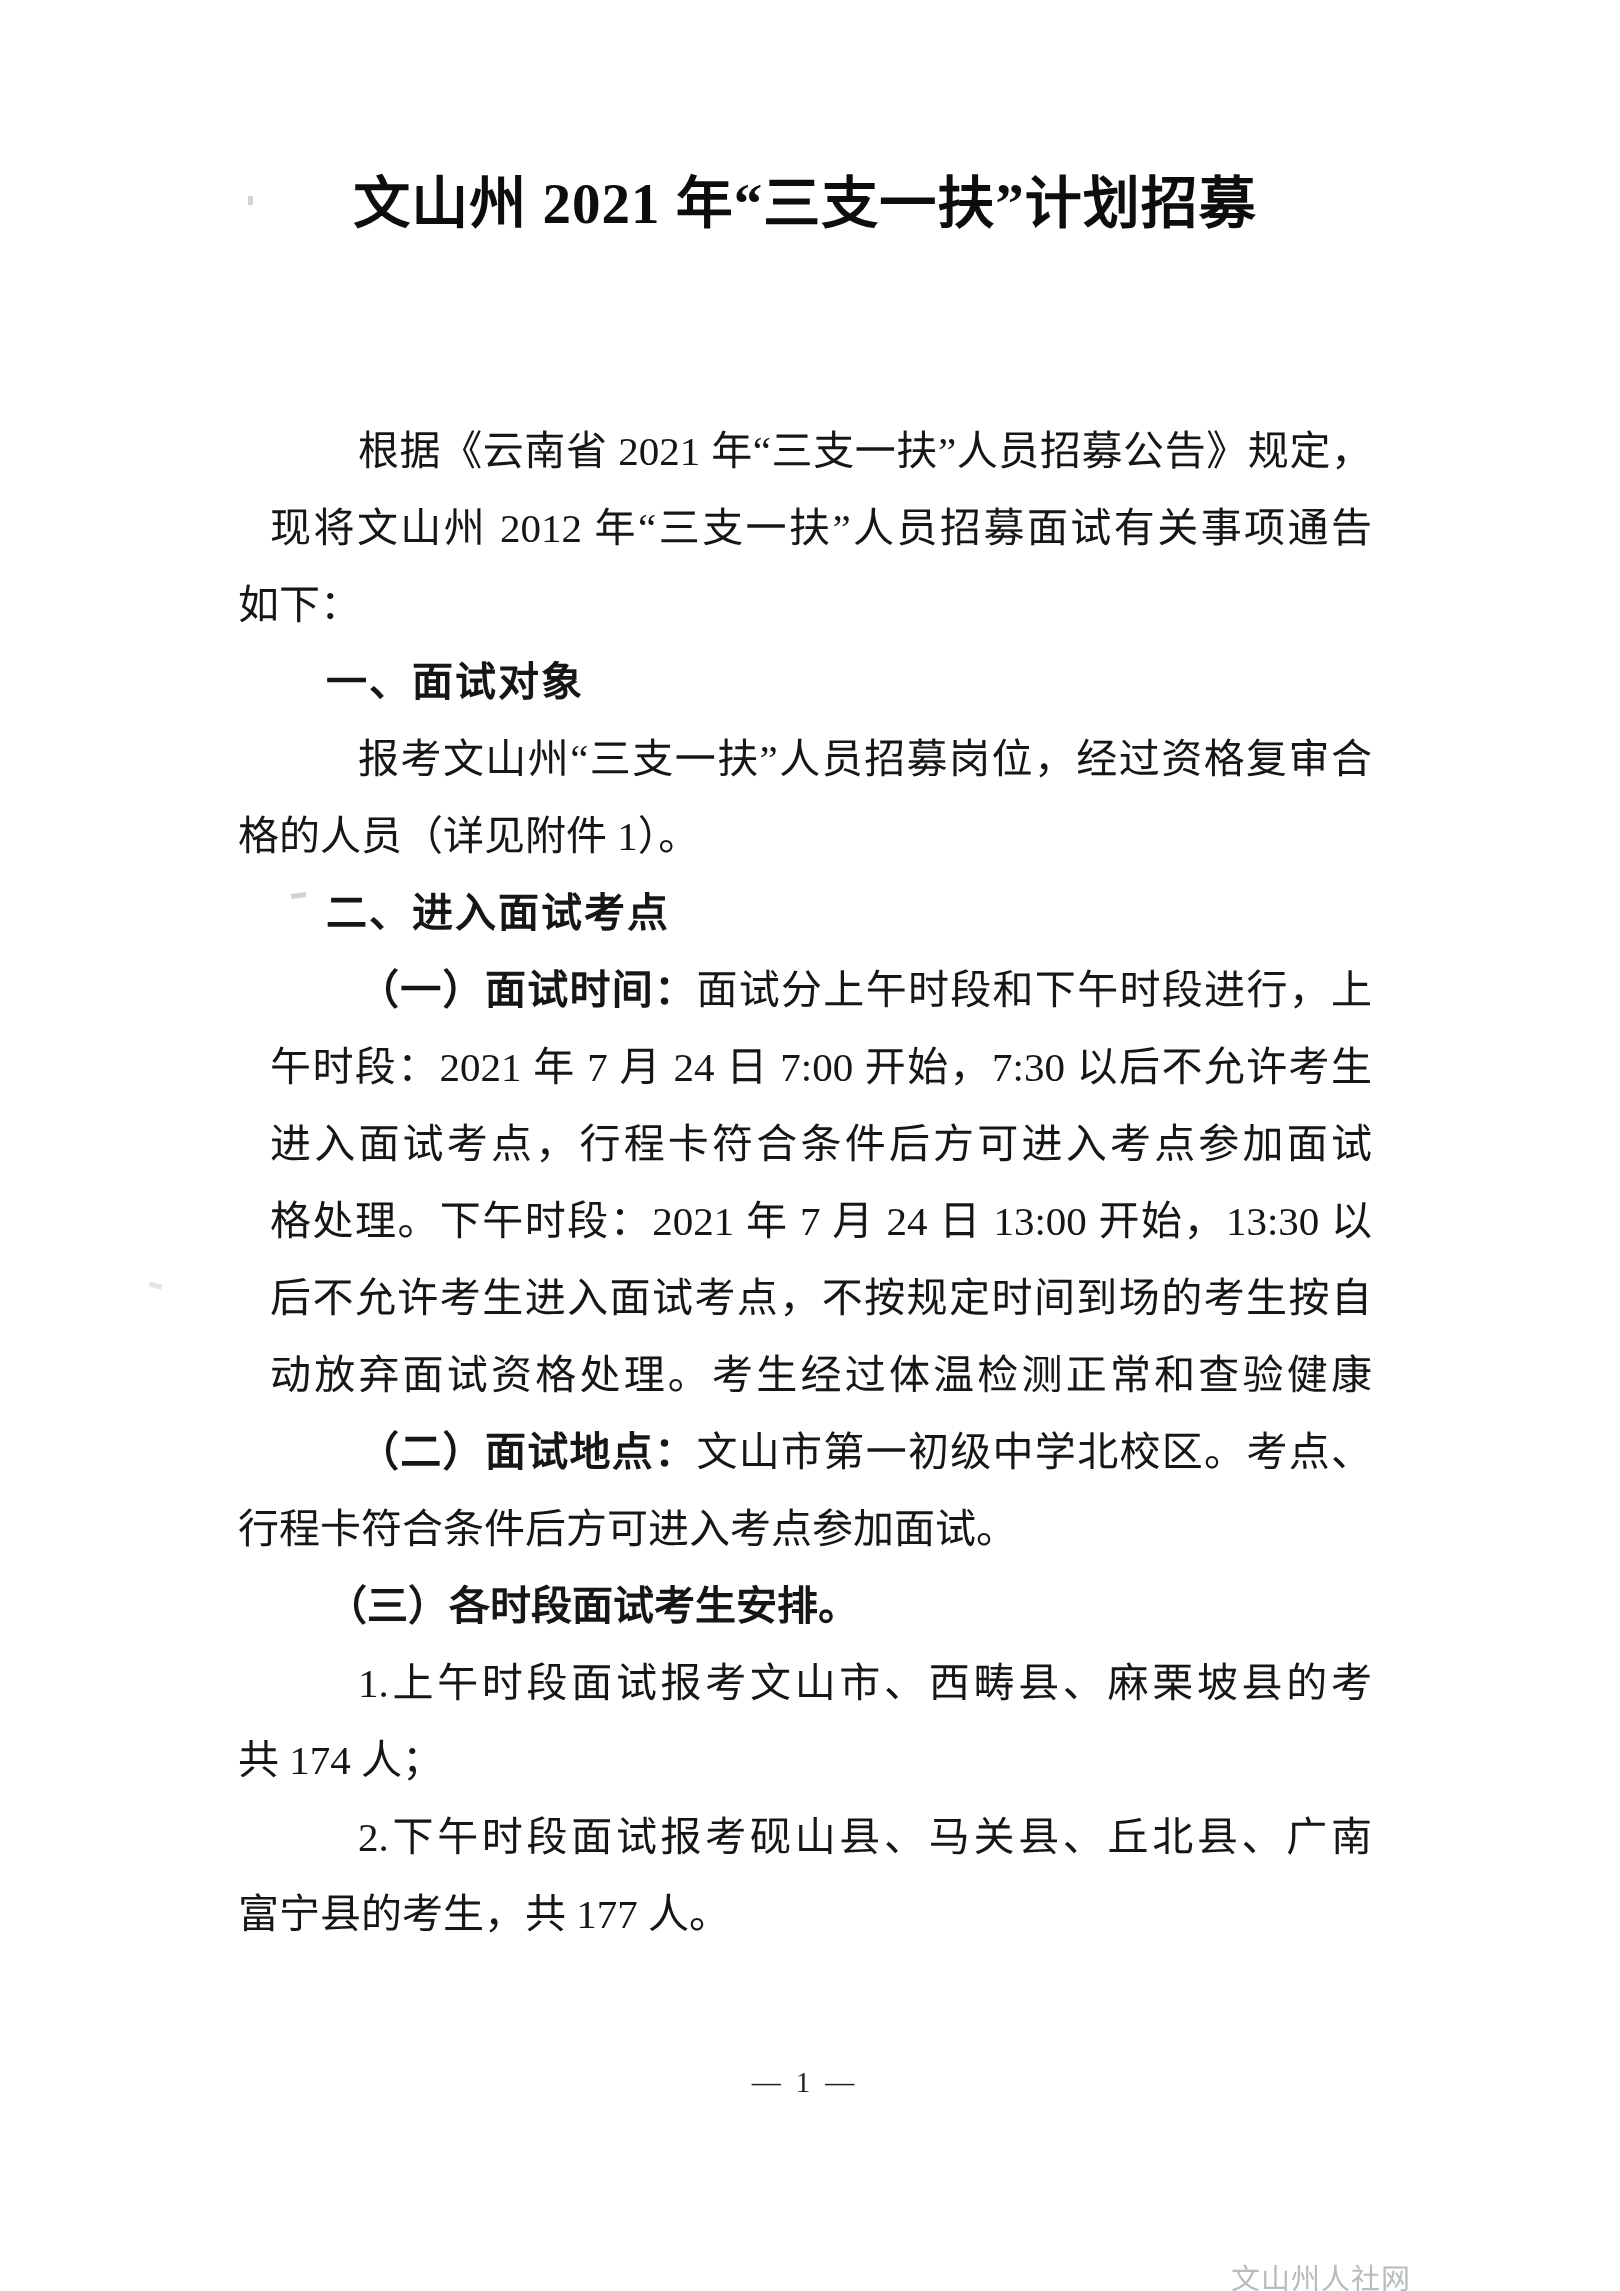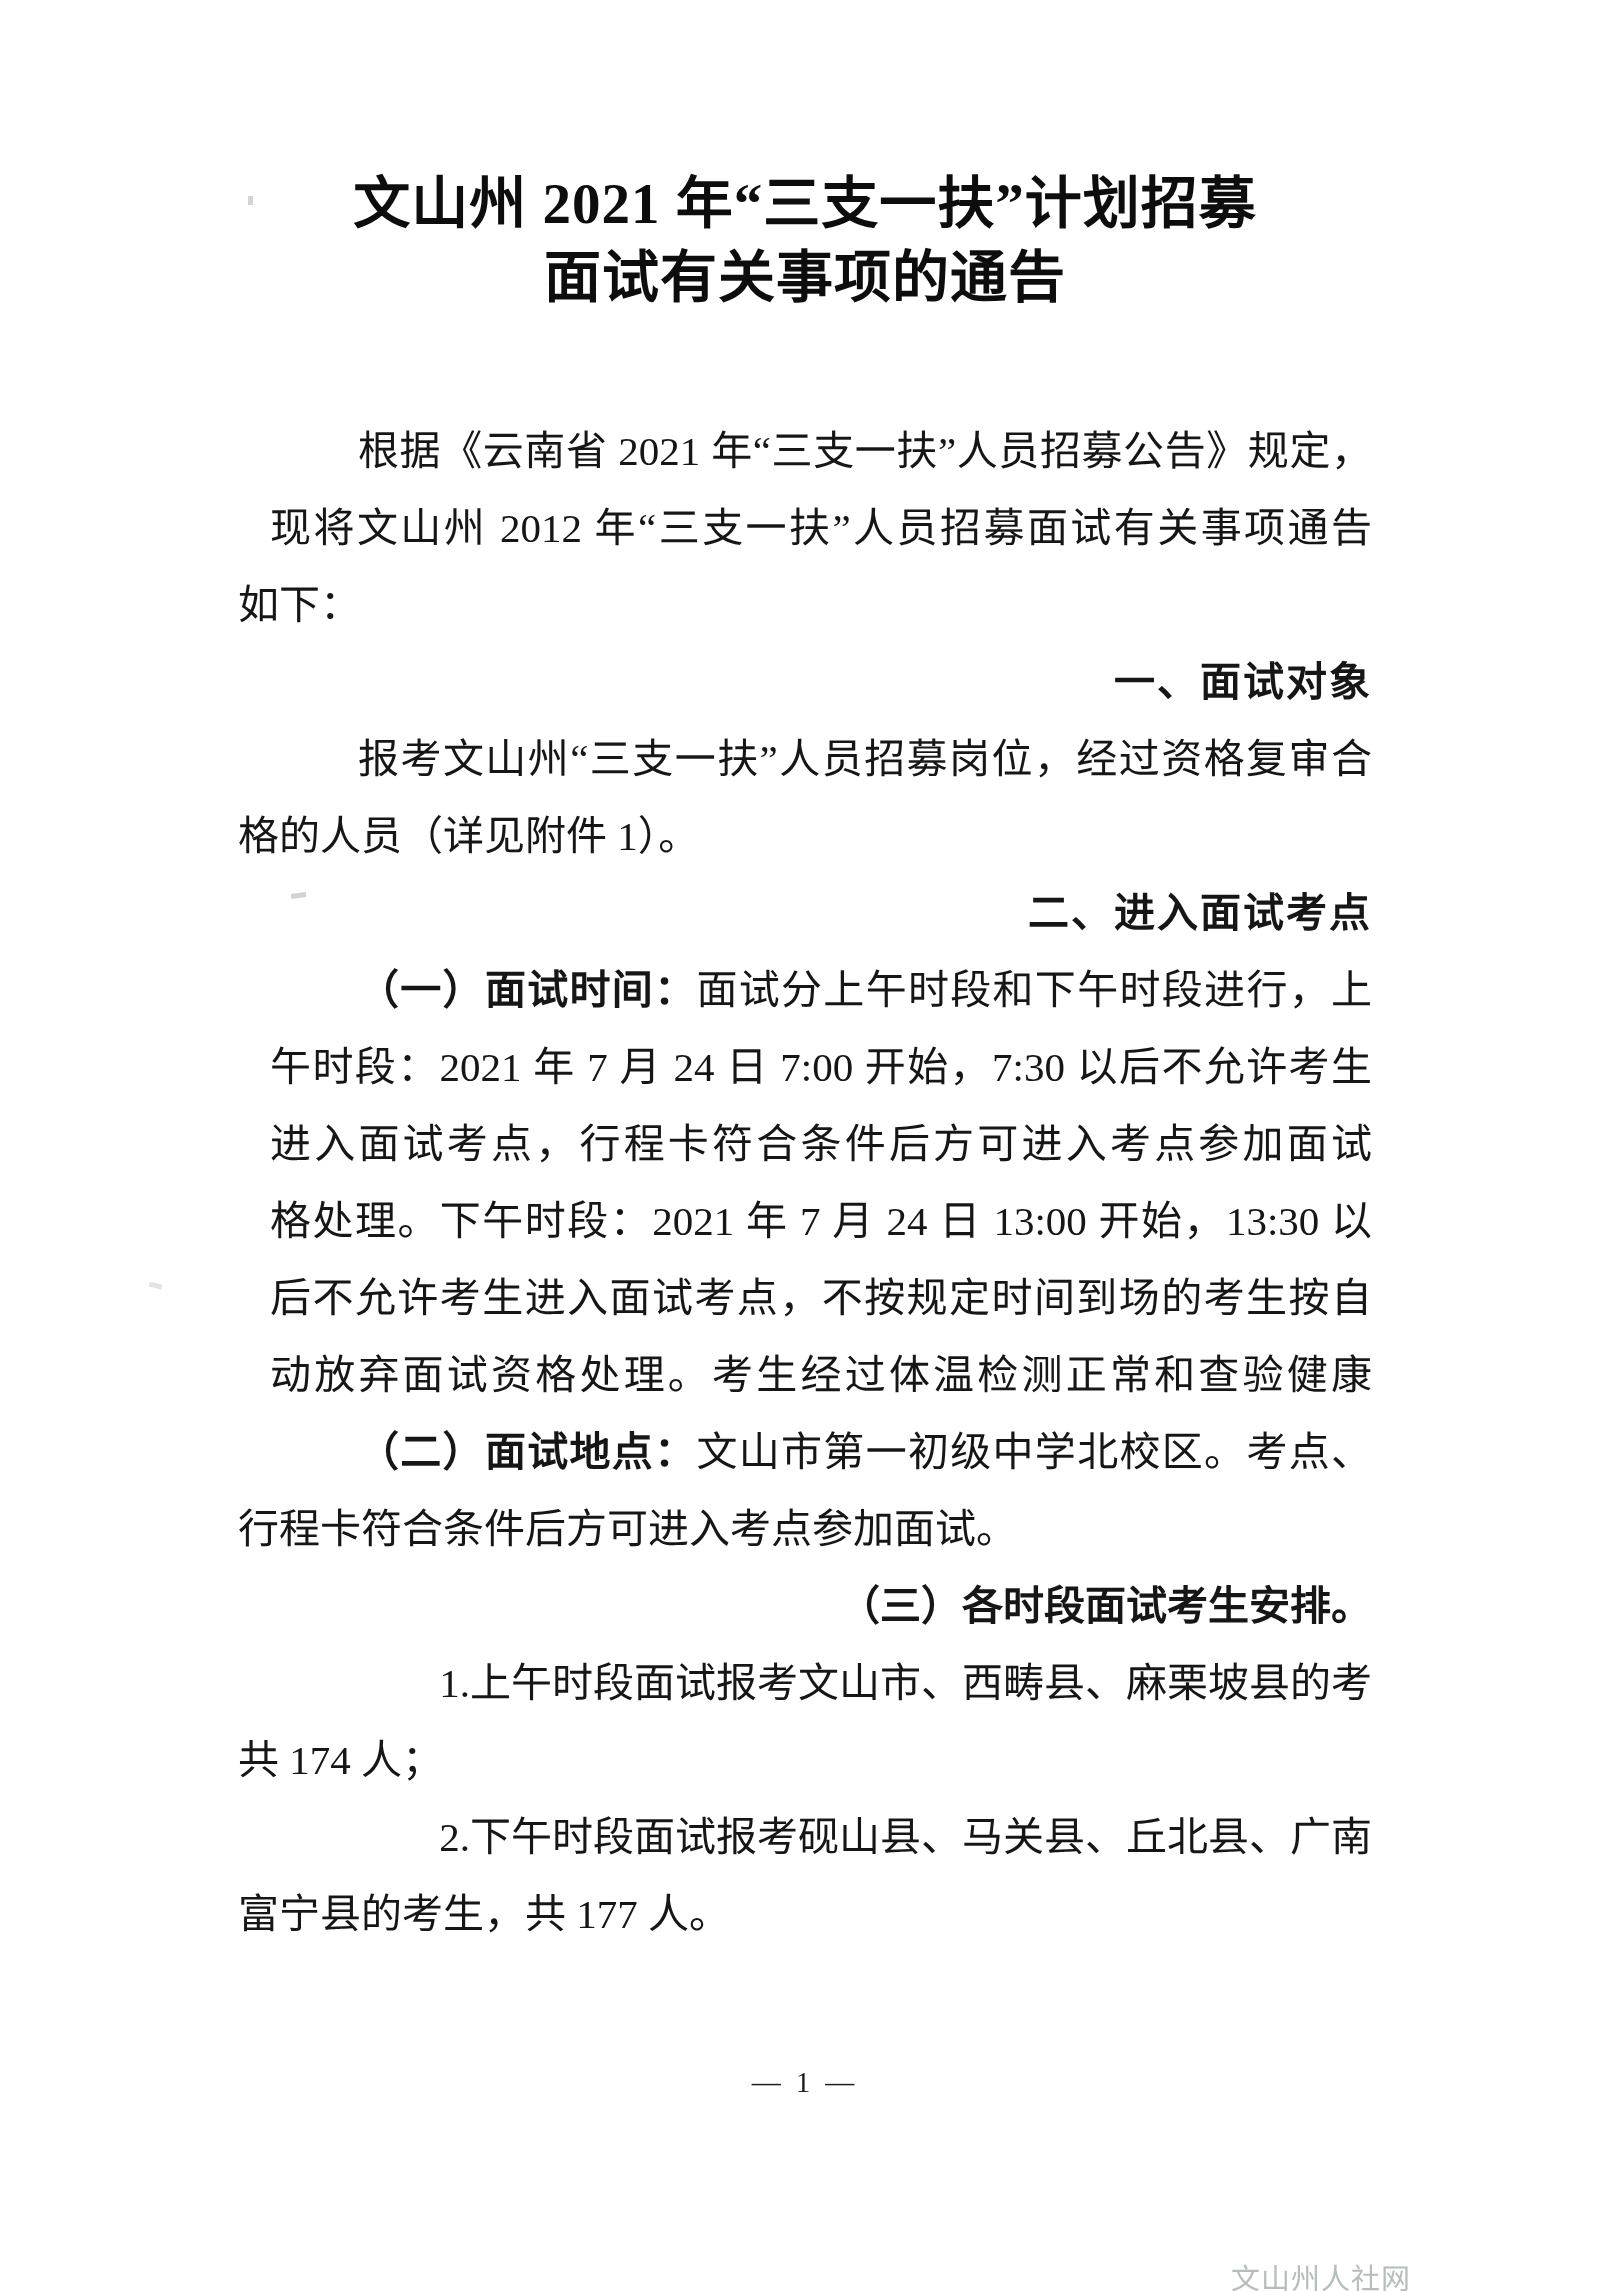--- a/index.html
+++ b/index.html
@@ -37,21 +37,21 @@
     white-space: nowrap;
     text-align: left;
   }
   .line.justify {
     white-space: normal;
     text-align: justify;
     text-align-last: justify;
     overflow: hidden;
     margin-left: 32px;
   }
-  .line.indent { padding-left: 88px; text-align: right; }
+  .line.indent { padding-left: 88px; }
   .line.hei {
     font-family: "Liberation Sans", "DejaVu Sans", sans-serif;
     font-weight: bold;
     letter-spacing: 2px;
   }
   .line.boldline { font-weight: bold; }
   .seg-bold { font-weight: bold; }
   .page-number {
     position: absolute;
     left: 238px;
@@ -106,21 +106,20 @@
     background: #d3d5d5;
   }
 </style>
 </head>
 <body>
 
 <div class="page">
 
   <div class="doc-title">
     <div>文山州 2021 年“三支一扶”计划招募</div>
-    <div>面试有关事项的通告</div>
   </div>
 
   <div class="doc-body" id="body-lines">
       <div class="line indent justify"><span>根据《云南省 2021 年“三支一扶”人员招募公告》规定，</span></div>
       <div class="line justify"><span>现将文山州 2012 年“三支一扶”人员招募面试有关事项通告</span></div>
       <div class="line"><span>如下：</span></div>
       <div class="line indent hei"><span class="seg-bold">一、面试对象</span></div>
       <div class="line indent justify"><span>报考文山州“三支一扶”人员招募岗位，经过资格复审合</span></div>
       <div class="line"><span>格的人员（详见附件 1）。</span></div>
       <div class="line indent hei"><span class="seg-bold">二、进入面试考点</span></div>

